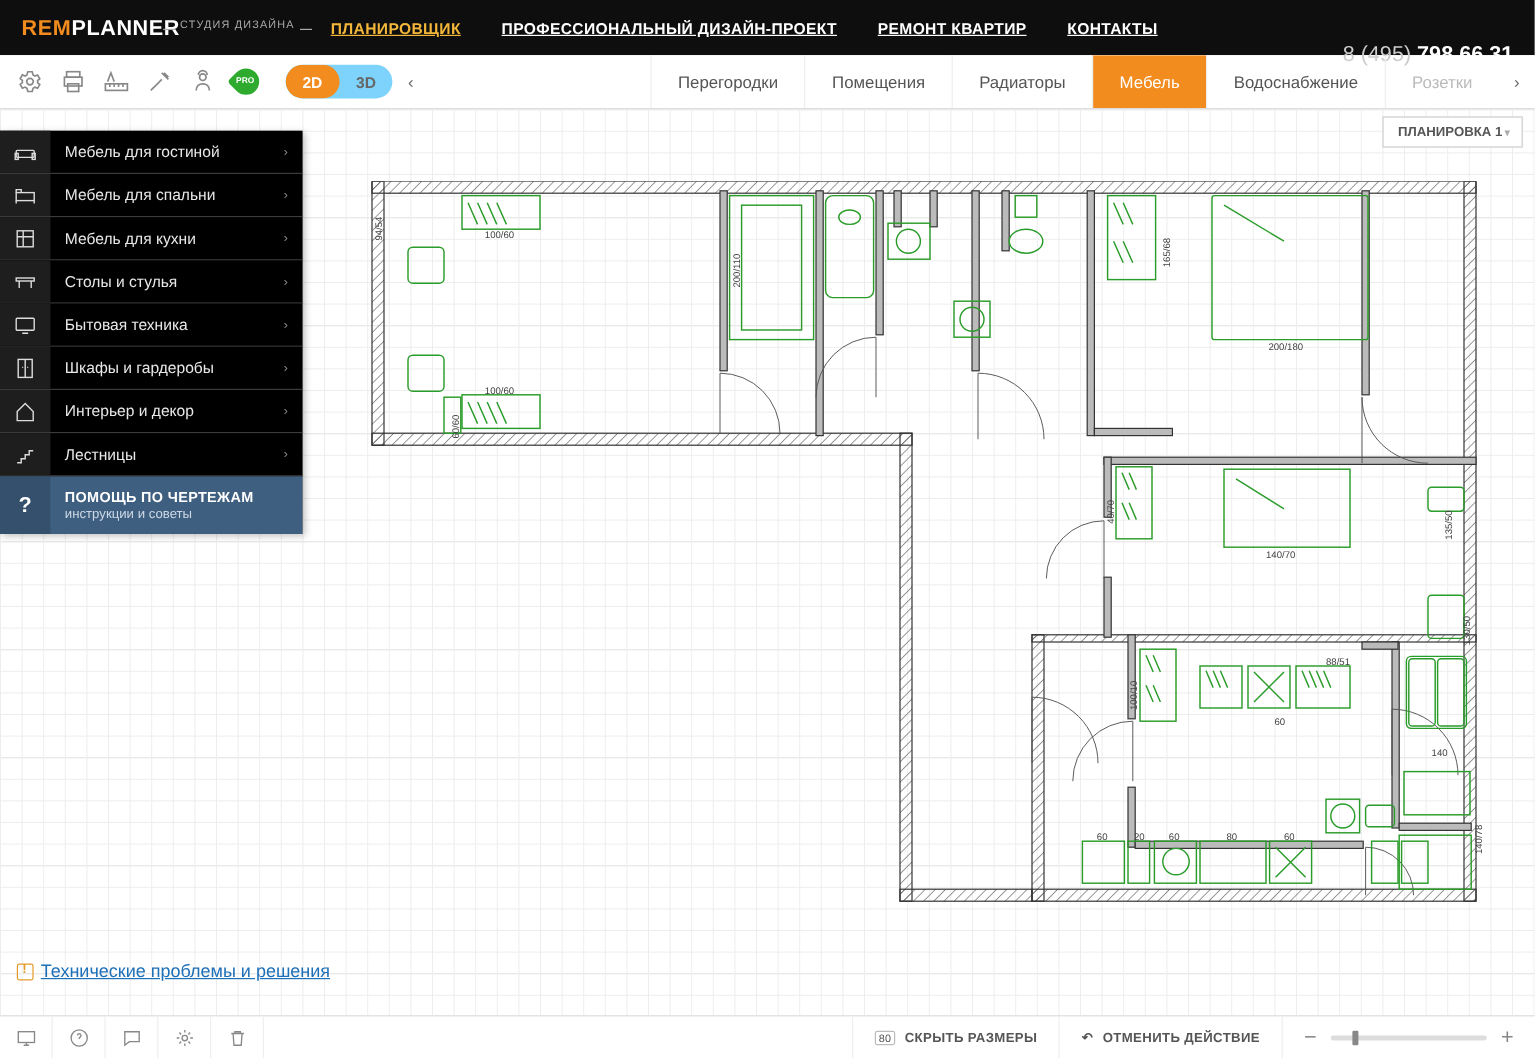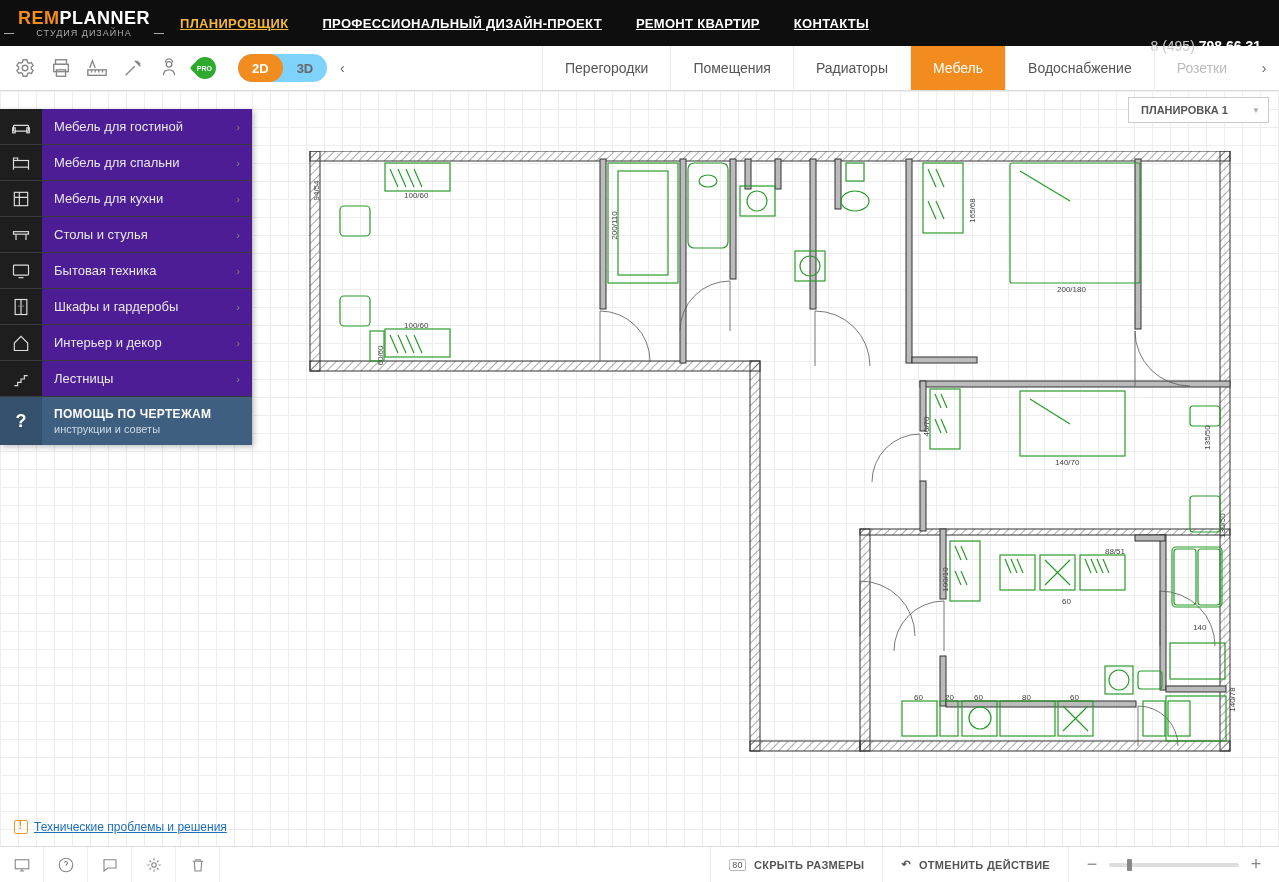--- a/index.html
+++ b/index.html
@@ -1,55 +1,55 @@
 <!DOCTYPE html>
 <html><head>
 <meta charset="utf-8">
 <style>
 * { margin:0; padding:0; box-sizing:border-box; font-family:Arial,Helvetica,sans-serif; }
 body { width:1279px; height:882px; overflow:hidden; background:#fff; position:relative; }
 
 
 .header { height:46px; background:#0e0e0e; display:flex; align-items:center; padding:0 18px; color:#fff; }
-.logo { display:flex; flex-direction:column; line-height:1; margin-right:30px; }
+.logo { display:flex; flex-direction:row; line-height:1; margin-right:30px; }
 .logo-main { font-weight:900; font-size:18px; letter-spacing:0.5px; }
 .logo-main .o { color:#f28c1e; }
 .logo-sub { font-size:9px; letter-spacing:1px; color:#aaa; margin-top:2px; position:relative; text-align:center;}
 .logo-sub::before,.logo-sub::after{content:"";position:absolute;top:50%;width:10px;height:1px;background:#aaa;}
 .logo-sub::before{left:-14px;} .logo-sub::after{right:-14px;}
 .topnav { display:flex; gap:34px; }
 .topnav a { color:#fff; font-size:13px; font-weight:700; cursor:pointer; letter-spacing:0.3px;text-decoration:underline; }
 .topnav a.active { color:#f2b63a; }
-.phone { margin-left:auto; font-size:14px; font-weight:400;margin-top:45px; }
+.phone { margin-left:auto; font-size:18px; font-weight:400;margin-top:45px; }
 .phone .thin { font-weight:300; color:#ccc; }
 .phone .bold { font-weight:700; }
 
 
 .toolbar { height:45px; background:#fff; border-bottom:1px solid #ddd; display:flex; align-items:center; }
 .tool-icons { display:flex; align-items:center; gap:14px; padding:0 14px; }
 .ticon { width:22px; height:22px; display:flex; align-items:center; justify-content:center; color:#777; cursor:pointer; }
 .ticon svg { width:22px; height:22px; fill:none; stroke:#888; stroke-width:1.5; }
 .pro-badge { width:22px; height:22px; background:#2eab2e; border-radius:50% 50% 50% 3px; transform:rotate(45deg); display:flex; align-items:center; justify-content:center; }
 .pro-badge span { transform:rotate(-45deg); color:#fff; font-size:7px; font-weight:700; }
 .view-switch { display:flex; background:#7dd3fc; border-radius:16px; height:28px; align-items:center; margin-left:8px; overflow:hidden; }
 .view-switch div { padding:0 14px; height:28px; display:flex; align-items:center; font-size:13px; font-weight:700; cursor:pointer; color:#666; }
 .view-switch div.on { background:#f28c1e; color:#fff; border-radius:16px; }
 .chev { width:30px; display:flex; align-items:center; justify-content:center; color:#666; font-size:14px; cursor:pointer; }
 .tabs { display:flex; height:100%; flex:1; overflow:hidden;justify-content:flex-end;}
 .tabs .tab { padding:0 22px; display:flex; align-items:center; font-size:14px; color:#555; cursor:pointer; border-left:1px solid #eee; white-space:nowrap;}
 .tabs .tab.active { background:#f28c1e; color:#fff; }
 .tabs .tab.faded { color:#bbb; }
 
 
-.layout-switch { position:absolute; top:97px; right:10px; background:#fff; border:1px solid #ccc; height:26px; padding:0 40px 0 12px; font-size:11px; font-weight:700; color:#555; display:flex; align-items:center; z-index:5;}
+.layout-switch { position:absolute; top:97px; right:10px; background:#fff; border:1px solid #ccc; height:26px; padding:0 16px 0 12px; font-size:11px; font-weight:700; color:#555; display:flex; align-items:center; z-index:5;}
 .layout-switch::after{ content:"▼"; position:absolute; right:8px; font-size:8px; color:#aaa; }
 
 
 .sidebar { position:absolute; top:109px; left:0; width:252px; background:#2f2f2f; z-index:6; box-shadow:2px 2px 6px rgba(0,0,0,0.25);}
-.side-item { height:36px; display:flex; align-items:center; color:#e8e8e8; font-size:13px; border-bottom:1px solid #3b3b3b; cursor:pointer; position:relative; background:#4c1d95;}
+.side-item { height:36px; display:flex; align-items:center; color:#e8e8e8; font-size:13px; border-bottom:1px solid #3b3b3b; cursor:pointer; position:relative; background:#000000;}
 .side-icon { width:42px; display:flex; align-items:center; justify-content:center; background:#1e1e1e; height:100%; }
 .side-icon svg { width:20px; height:20px; stroke:#ddd; fill:none; stroke-width:1.4; }
 .side-label { flex:1; padding-left:12px; }
 .side-arrow { position:absolute; right:12px; color:#888; font-size:11px; }
 .side-help { background:#3f5f80; color:#fff; padding:10px 14px 10px 54px; position:relative; cursor:pointer;}
 .side-help .q { position:absolute; left:0; top:0; width:42px; height:100%; background:#35506c; display:flex; align-items:center; justify-content:center; font-size:18px; font-weight:700;}
 .side-help .t1 { font-size:12px; font-weight:700; letter-spacing:0.3px;}
 .side-help .t2 { font-size:11px; color:#cdd9e5; margin-top:2px;}
 
 
@@ -60,21 +60,21 @@
     linear-gradient(#d8d8d8 1px, transparent 1px),
     linear-gradient(90deg,#d8d8d8 1px, transparent 1px);
   background-size: 18px 18px, 18px 18px, 90px 90px, 90px 90px;
   background-position: 0 0;
 }
 .floorplan { position:absolute; left:300px; top:60px; width:960px; height:620px; }
 .floorplan svg { width:100%; height:100%; }
 .flabel { position:absolute; font-size:8px; color:#444; font-family:Arial; white-space:nowrap;}
 
 
-.tech-link { position:absolute; left:14px; bottom:48px; font-size:12px; color:#1d6fb7; display:flex; align-items:center; gap:6px; cursor:pointer;justify-content:center;}
+.tech-link { position:absolute; left:14px; bottom:64px; font-size:15px; color:#1d6fb7; display:flex; align-items:center; gap:6px; cursor:pointer;justify-content:center;}
 .tech-link .w { width:14px; height:14px; border:1.5px solid #e49a2a; border-radius:2px; position:relative;}
 .tech-link .w::after{content:"!"; position:absolute; left:3.5px; top:-2px; font-size:11px; color:#e49a2a; font-weight:700;}
 .tech-link span{ text-decoration:underline; }
 
 
 .bottombar { position:absolute; bottom:0; left:0; right:0; height:36px; border-top:1px solid #ddd; background:#fff; display:flex; align-items:center; }
 .bgroup { display:flex; height:100%; }
 .bicon { width:44px; height:100%; display:flex; align-items:center; justify-content:center; border-right:1px solid #eee; cursor:pointer; color:#777;}
 .bicon svg{ width:18px;height:18px;stroke:#888;fill:none;stroke-width:1.5;}
 .baction { display:flex; align-items:center; gap:8px; padding:0 18px; border-left:1px solid #eee; height:100%; cursor:pointer; font-size:11px; color:#555; font-weight:700; letter-spacing:0.3px;}

